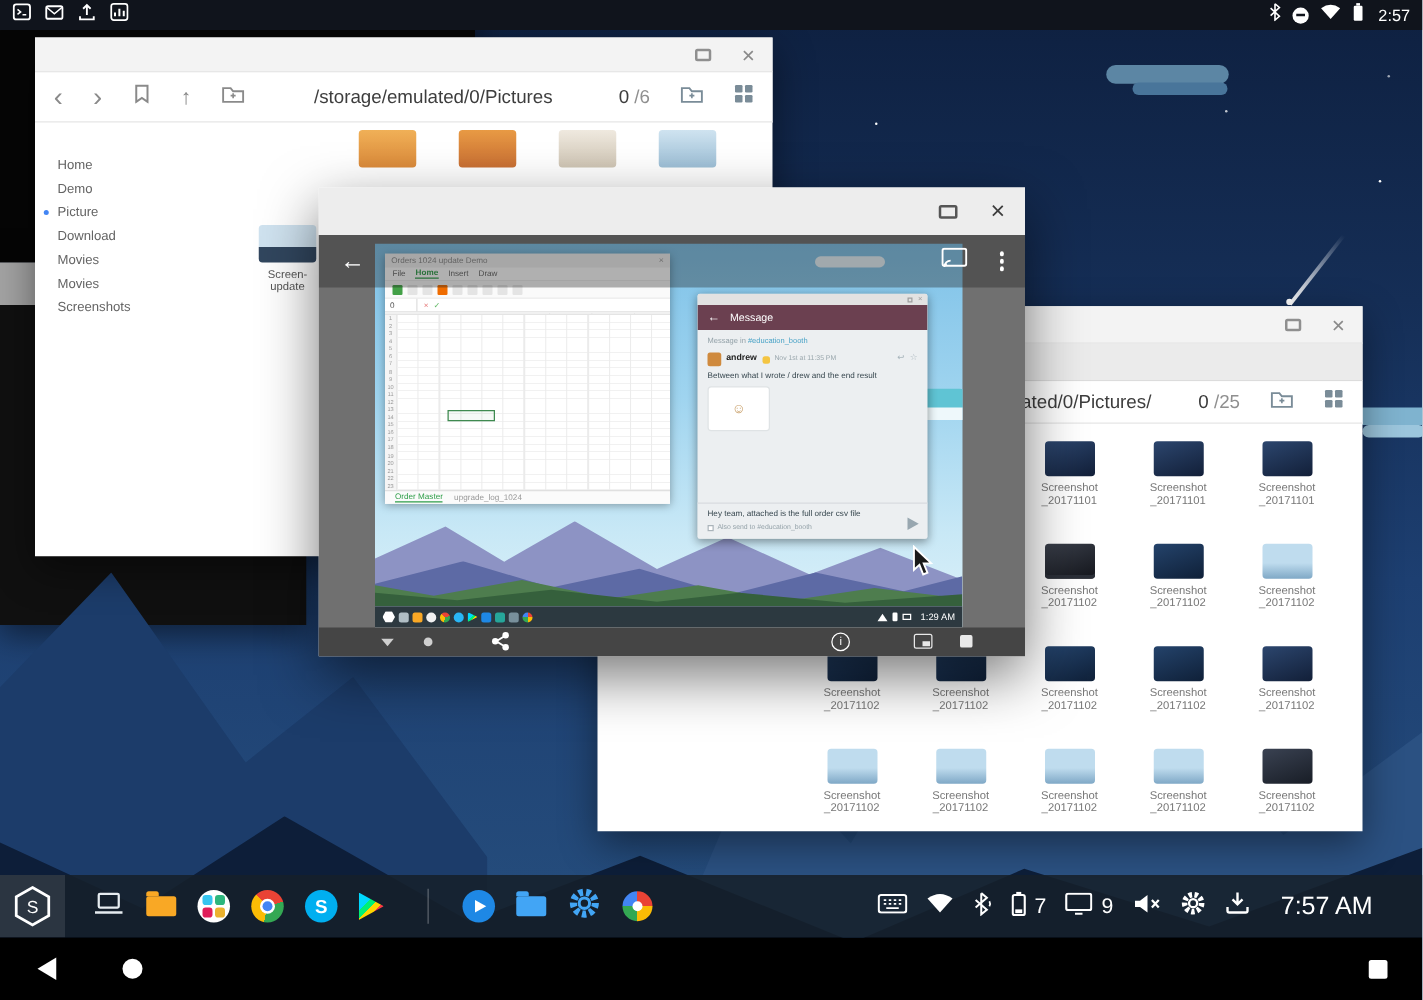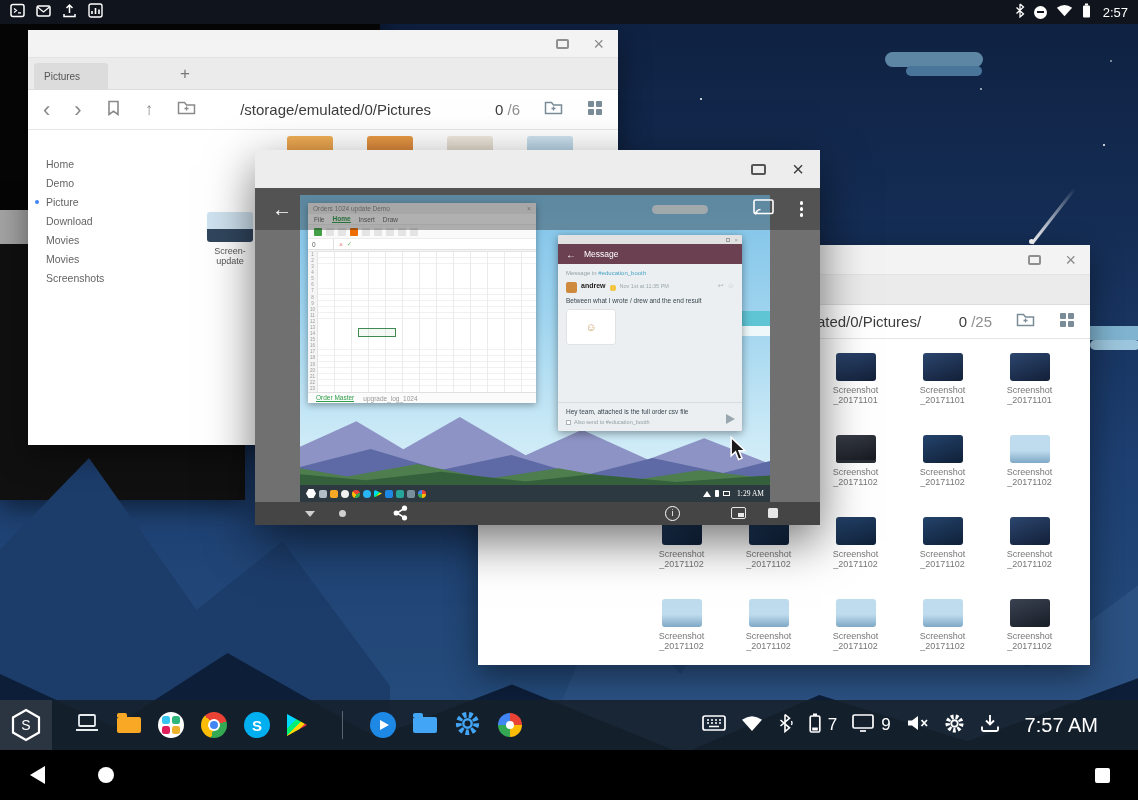--- a/index.html
+++ b/index.html
@@ -44,21 +44,21 @@
     justify-content:flex-end;gap:24px;padding:0 14px;}
   .ic-restore{width:13px;height:10px;border:2px solid #8f8f8f;border-radius:2px;display:inline-block;}
   .ic-close{font-size:18px;color:#8a8a8a;line-height:1;cursor:default;}
   .tabstrip{height:32px;background:#ebebeb;display:flex;align-items:center;border-bottom:1px solid #dcdcdc;}
   .tab{width:74px;height:26px;margin:6px 0 0 6px;align-self:flex-end;background:#dcdcdc;border-radius:3px 3px 0 0;
     display:flex;align-items:center;padding-left:10px;font-size:10px;color:#555;}
   .newtab{margin-left:72px;font-size:17px;color:#777;}
   .tools{height:40px;display:flex;align-items:center;padding:0 15px;gap:24px;border-bottom:1px solid #e6e6e6;background:#fff;}
   .chev{font-size:22px;color:#8a8a8a;line-height:1;}
   .uparr{font-size:17px;color:#8a8a8a;}
-  .path{font-size:15px;color:#3d3d3d;margin-left:20px;white-space:nowrap;}
+  .path{font-size:15px;color:#3d3d3d;margin-left:31px;white-space:nowrap;}
   .cnt{margin-left:auto;font-size:15px;color:#3d3d3d;white-space:nowrap;}
   .cnt .tot{color:#8f8f8f;}
 
   
   #w1{left:28px;top:30px;width:590px;height:415px;}
   .body1{display:flex;height:315px;}
   .side{width:165px;padding-top:24px;}
   .side .it{padding:3.5px 0 3.5px 18px;font-size:10.5px;color:#646464;position:relative;}
   .side .it.active::before{content:"";position:absolute;left:7px;top:8px;width:4px;height:4px;border-radius:50%;background:#4285f4;}
   .files1{flex:1;position:relative;}
@@ -181,21 +181,21 @@
   .msg-f{position:absolute;left:0;right:0;bottom:0;border-top:1px solid #d8dcdf;padding:5px 8px 6px;background:#eceff1;}
   .ctext{font-size:6.5px;color:#37474f;}
   .crow{display:flex;align-items:center;gap:3px;margin-top:4px;}
   .cbox{width:5px;height:5px;border:1px solid #aab4ba;background:#fff;}
   .clabel{font-size:5.5px;color:#93a1a8;}
   .send{position:absolute;right:7px;bottom:7px;width:0;height:0;border-left:9px solid #98a7b0;
     border-top:5px solid transparent;border-bottom:5px solid transparent;}
 
   
   .itb{position:absolute;left:0;bottom:0;right:0;height:17px;background:rgba(35,46,54,.95);z-index:4;
-    display:flex;align-items:center;gap:3px;padding:0 6px;font-family:Liberation Serif, serif;}
+    display:flex;align-items:center;gap:3px;padding:0 6px;}
   .ihex{width:10px;height:10px;background:#fff;clip-path:polygon(25% 5%,75% 5%,100% 50%,75% 95%,25% 95%,0 50%);}
   .idot{width:8px;height:8px;border-radius:2px;display:inline-block;}
   .idc{background:conic-gradient(from -45deg,#ea4335 0 33%,#34a853 0 66%,#fbbc05 0);border-radius:50%;}
   .idp{background:linear-gradient(135deg,#00d7fe 0 40%,#00f076 40% 55%,#ffd500 55% 70%,#ff3a44 70%);clip-path:polygon(0 0,0 100%,100% 50%);}
   .idpin{background:conic-gradient(#ea4335 0 25%,#fbbc05 0 50%,#34a853 0 75%,#4285f4 0);border-radius:50%;}
   .itb-r{margin-left:auto;display:flex;align-items:center;gap:4px;}
   .iwifi{width:0;height:0;border-left:4px solid transparent;border-right:4px solid transparent;border-bottom:6px solid #fff;}
   .ibatt{width:4px;height:7px;background:#fff;border-radius:1px;}
   .imon{width:7px;height:5px;border:1px solid #fff;}
   .itime{font-size:7.5px;color:#fff;margin-left:3px;}
@@ -252,26 +252,20 @@
   <div class="mtn m-far"></div>
   <div class="mtn m-left"></div>
   <div class="mtn m-fore"></div>
 
   <div id="wa"></div>
 
   <div class="win" id="w1">
     <div class="tbar">
       <span class="ic-restore"></span>
       <span class="ic-close">×</span>
-    </div>
-    <div class="tabstrip">
-      <div class="tab">
-          <span>Pictures</span>
-        </div>
-      <span class="newtab">+</span>
     </div>
     <div class="tools">
       <span class="chev">‹</span>
       <span class="chev">›</span>
       <span><svg width="15" height="16">
             <path d="M3 1.5 h9 v13 l-4.5 -3.2 -4.5 3.2 Z" fill="none" stroke="#8a8a8a" stroke-width="1.6"></path>
           </svg></span>
       <span class="uparr">↑</span>
       <span><svg width="19" height="15">
             <path d="M1.5 3 v10.5 h16 V5 h-8 l-2 -2.5 h-6 Z" fill="none" stroke="#8a8a8a" stroke-width="1.5"></path>

